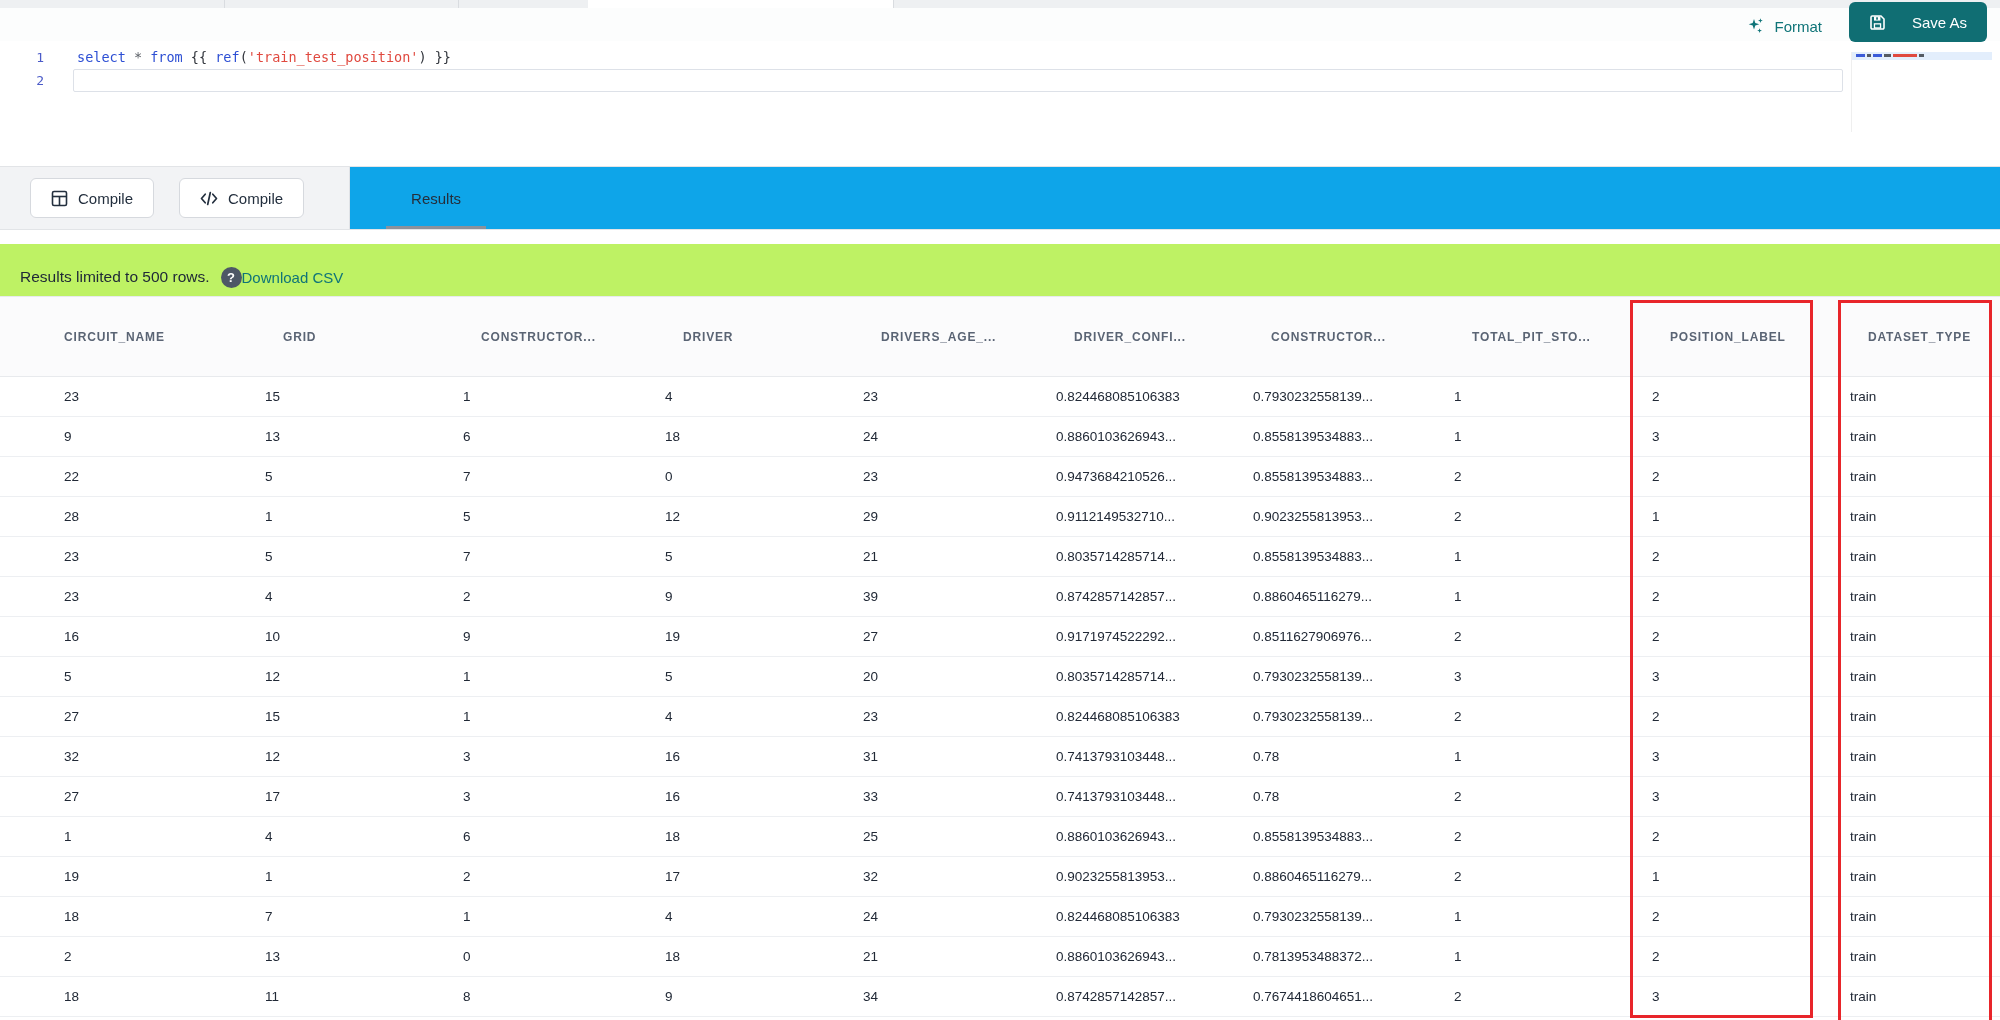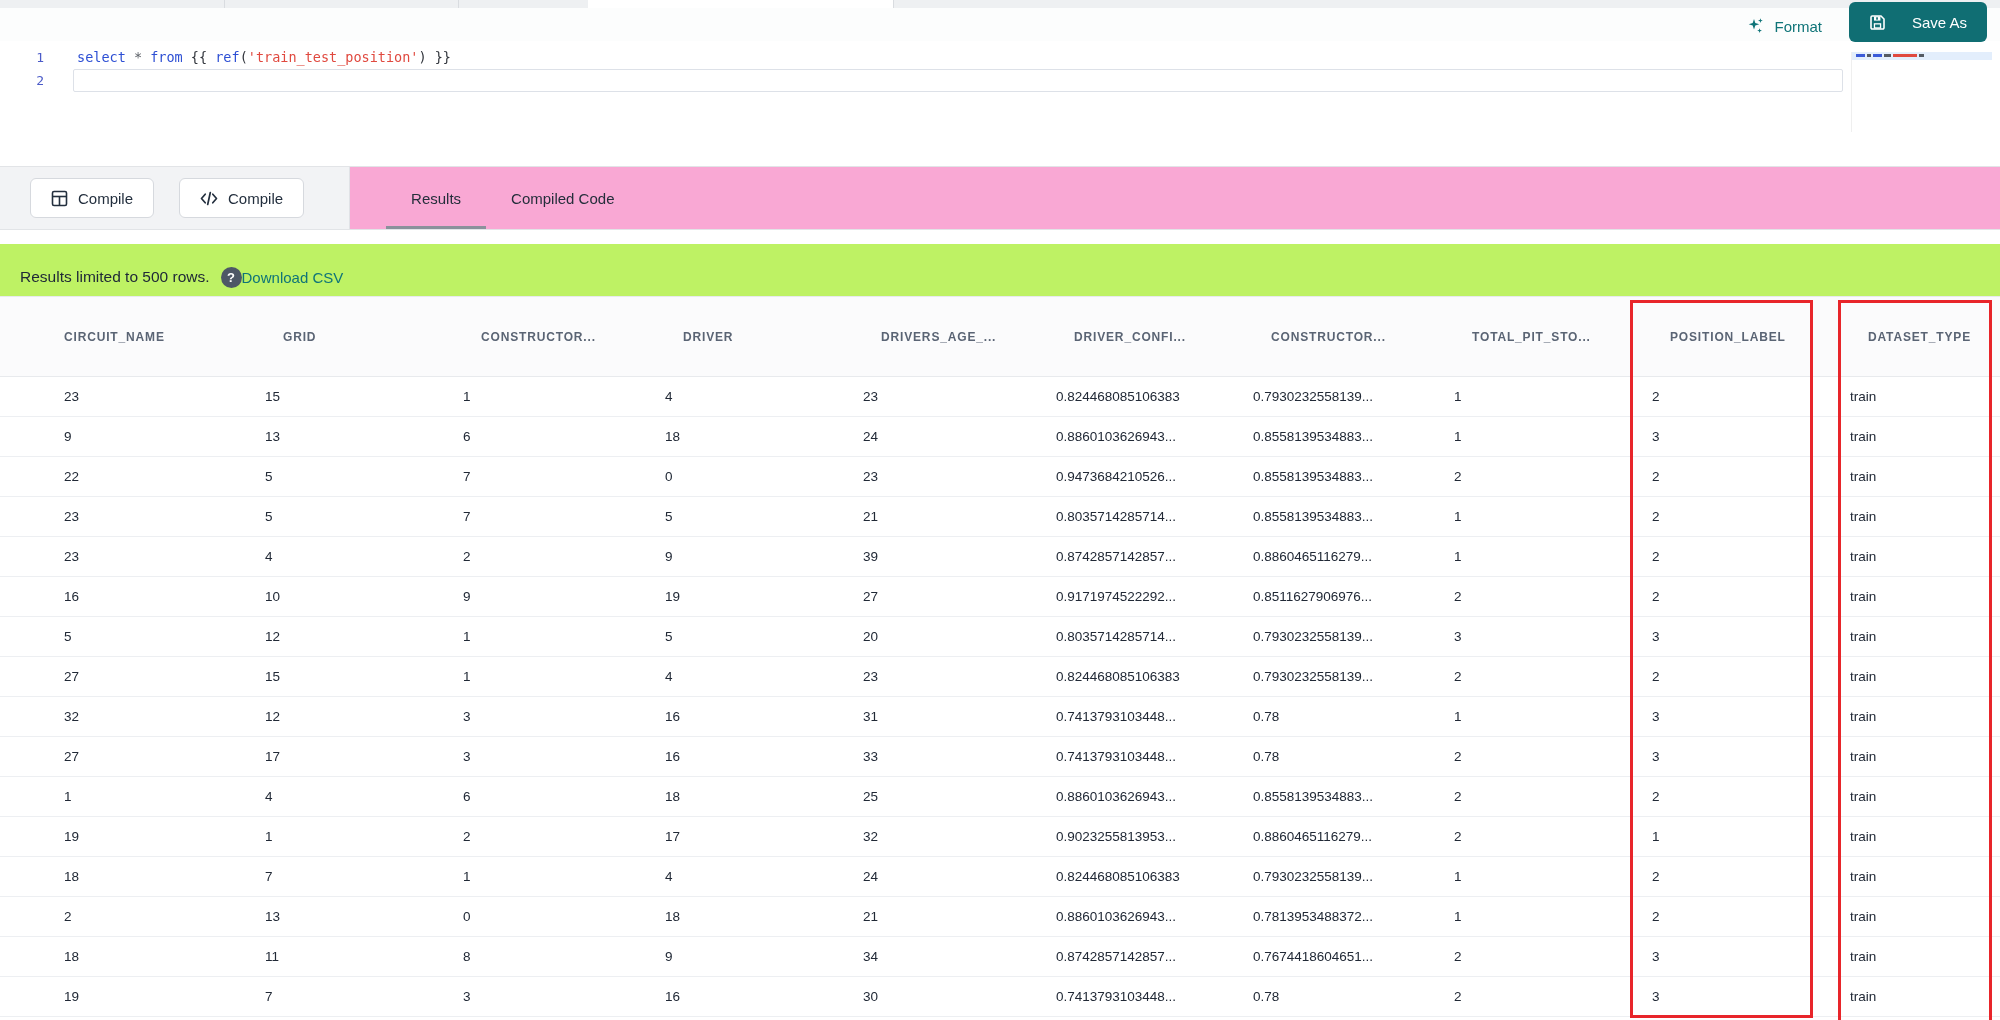--- a/index.html
+++ b/index.html
@@ -39,21 +39,21 @@
 
   
   .toolbar{position:absolute;top:166px;left:0;width:2000px;height:64px;box-sizing:border-box;
            background:#f2f3f5;border-top:1px solid #e2e4e7;border-bottom:1px solid #e2e4e7;
            display:flex;align-items:center;padding-left:30px;}
   .btn{display:inline-flex;align-items:center;gap:10px;height:40px;padding:0 20px;margin-right:25px;
        background:#fff;border:1px solid #d6d9de;border-radius:6px;font-size:15px;color:#232f3e;
        font-family:inherit;cursor:pointer;}
   .btn svg{flex:none;}
   .tabs-region{align-self:stretch;flex:1;margin-left:20px;border-left:1px solid #e0e2e6;
-               background:#f9a8d4;display:flex;padding-left:36px;}
+               background:#0ea5e9;display:flex;padding-left:36px;}
   .tab{position:relative;display:flex;align-items:center;padding:0 25px;font-size:15px;color:#252e3b;cursor:pointer;}
   .tab.active::after{content:"";position:absolute;left:0;right:0;bottom:0;height:3px;background:#8b919b;}
 
   
   .results-bar{position:absolute;top:244px;left:0;width:2000px;height:66px;box-sizing:border-box;background:#bef264;
                display:flex;align-items:center;justify-content:flex-start;padding:0 16px 0 20px;}
   .results-msg{display:flex;align-items:center;gap:11px;font-size:15.5px;color:#202a37;}
   .help{width:21px;height:21px;border-radius:50%;background:#4e5866;color:#fff;font-size:13px;font-weight:bold;
         display:flex;align-items:center;justify-content:center;cursor:pointer;}
   .download{color:#0f7478;font-size:15px;cursor:pointer;text-decoration:none;}
@@ -135,23 +135,20 @@
       <svg width="18" height="15" viewBox="0 0 18 15" fill="none" stroke="#232f3e" stroke-width="1.7" stroke-linecap="round" stroke-linejoin="round">
         <polyline points="5.2,3.2 1.5,7.5 5.2,11.8"></polyline>
         <polyline points="12.8,3.2 16.5,7.5 12.8,11.8"></polyline>
         <line x1="10.3" y1="1.5" x2="7.7" y2="13.5"></line>
       </svg>
       <span>Compile</span>
     </button>
     <div class="tabs-region">
       <div class="tab active">
         <span>Results</span>
-      </div>
-      <div class="tab">
-        <span>Compiled Code</span>
       </div>
     </div>
   </div>
 
   <div class="results-bar">
     <div class="results-msg">
       <span>Results limited to 500 rows.</span>
       <span class="help">?</span>
     </div>
     <a class="download">Download CSV</a>
@@ -215,20 +212,32 @@
           <td>7</td>
           <td>0</td>
           <td>23</td>
           <td>0.9473684210526...</td>
           <td>0.8558139534883...</td>
           <td>2</td>
           <td>2</td>
           <td>train</td>
         </tr>
         <tr>
+          <td>28</td>
+          <td>1</td>
+          <td>5</td>
+          <td>12</td>
+          <td>29</td>
+          <td>0.9112149532710...</td>
+          <td>0.9023255813953...</td>
+          <td>2</td>
+          <td>1</td>
+          <td>train</td>
+        </tr>
+        <tr>
           <td>23</td>
           <td>5</td>
           <td>7</td>
           <td>5</td>
           <td>21</td>
           <td>0.8035714285714...</td>
           <td>0.8558139534883...</td>
           <td>1</td>
           <td>2</td>
           <td>train</td>

